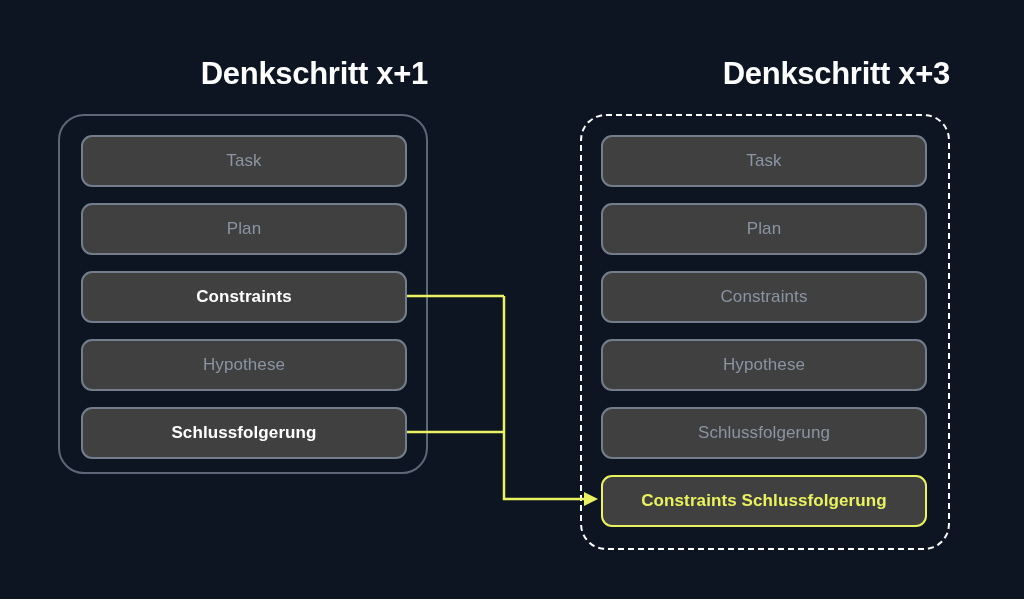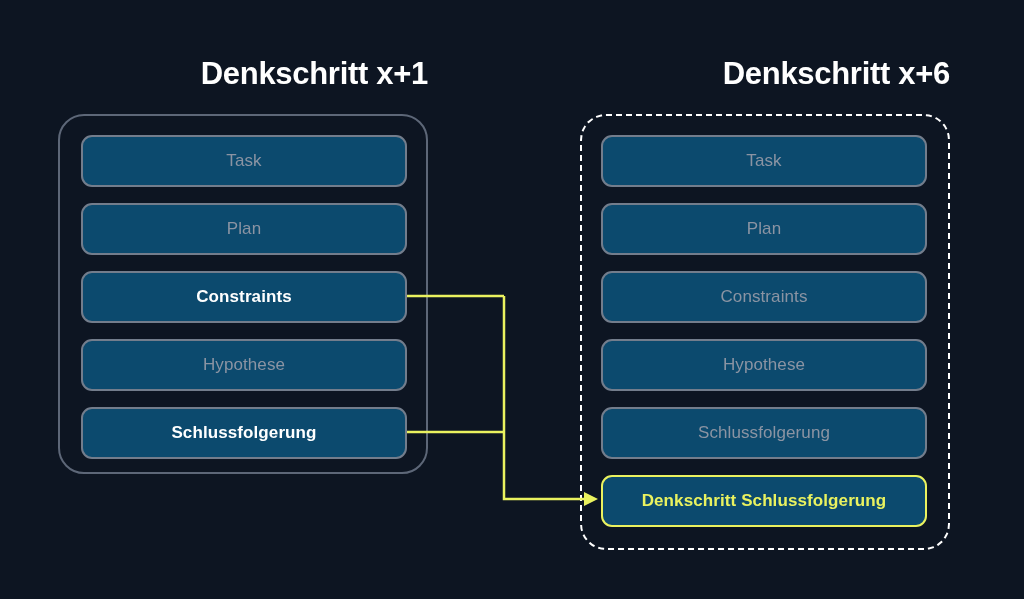--- a/index.html
+++ b/index.html
@@ -62,21 +62,21 @@
     gap: 16px;
   }
   #steps-left  { left: 81px;  top: 135px; width: 326px; }
   #steps-right { left: 601px; top: 135px; width: 326px; }
 
   .step {
     box-sizing: border-box;
     height: 52px;
     border-radius: 11px;
     border: 2px solid #737d8c;
-    background: #0c4a6e;
+    background: #404040;
     display: flex;
     align-items: center;
     justify-content: center;
     font-size: 17px;
     color: #8b94a3;
     font-weight: normal;
     letter-spacing: 0.1px;
   }
   .step.active {
     color: #ffffff;
@@ -97,40 +97,40 @@
     height: 599px;
     pointer-events: none;
   }
 </style>
 </head>
 <body>
 
 <div class="stage">
 
   <div class="col-title" id="title-left">Denkschritt x+1</div>
-  <div class="col-title" id="title-right">Denkschritt x+6</div>
+  <div class="col-title" id="title-right">Denkschritt x+3</div>
 
   <div class="group" id="group-left"></div>
   <div class="group" id="group-right"></div>
 
   <div class="steps" id="steps-left">
     <div class="step">Task</div>
     <div class="step">Plan</div>
     <div class="step active">Constraints</div>
     <div class="step">Hypothese</div>
     <div class="step active">Schlussfolgerung</div>
   </div>
 
   <div class="steps" id="steps-right">
     <div class="step">Task</div>
     <div class="step">Plan</div>
     <div class="step">Constraints</div>
     <div class="step">Hypothese</div>
     <div class="step">Schlussfolgerung</div>
-    <div class="step validated">Denkschritt Schlussfolgerung</div>
+    <div class="step validated">Constraints Schlussfolgerung</div>
   </div>
 
   <svg id="connectors" viewBox="0 0 1024 599" width="1024" height="599">
 
     <path d="M 407 296 L 504 296" fill="none" stroke="#eaf25f" stroke-width="2.5"></path>
 
     <path d="M 407 432 L 504 432" fill="none" stroke="#eaf25f" stroke-width="2.5"></path>
 
     <path d="M 504 296 L 504 499 L 590 499" fill="none" stroke="#eaf25f" stroke-width="2.5"></path>
 

